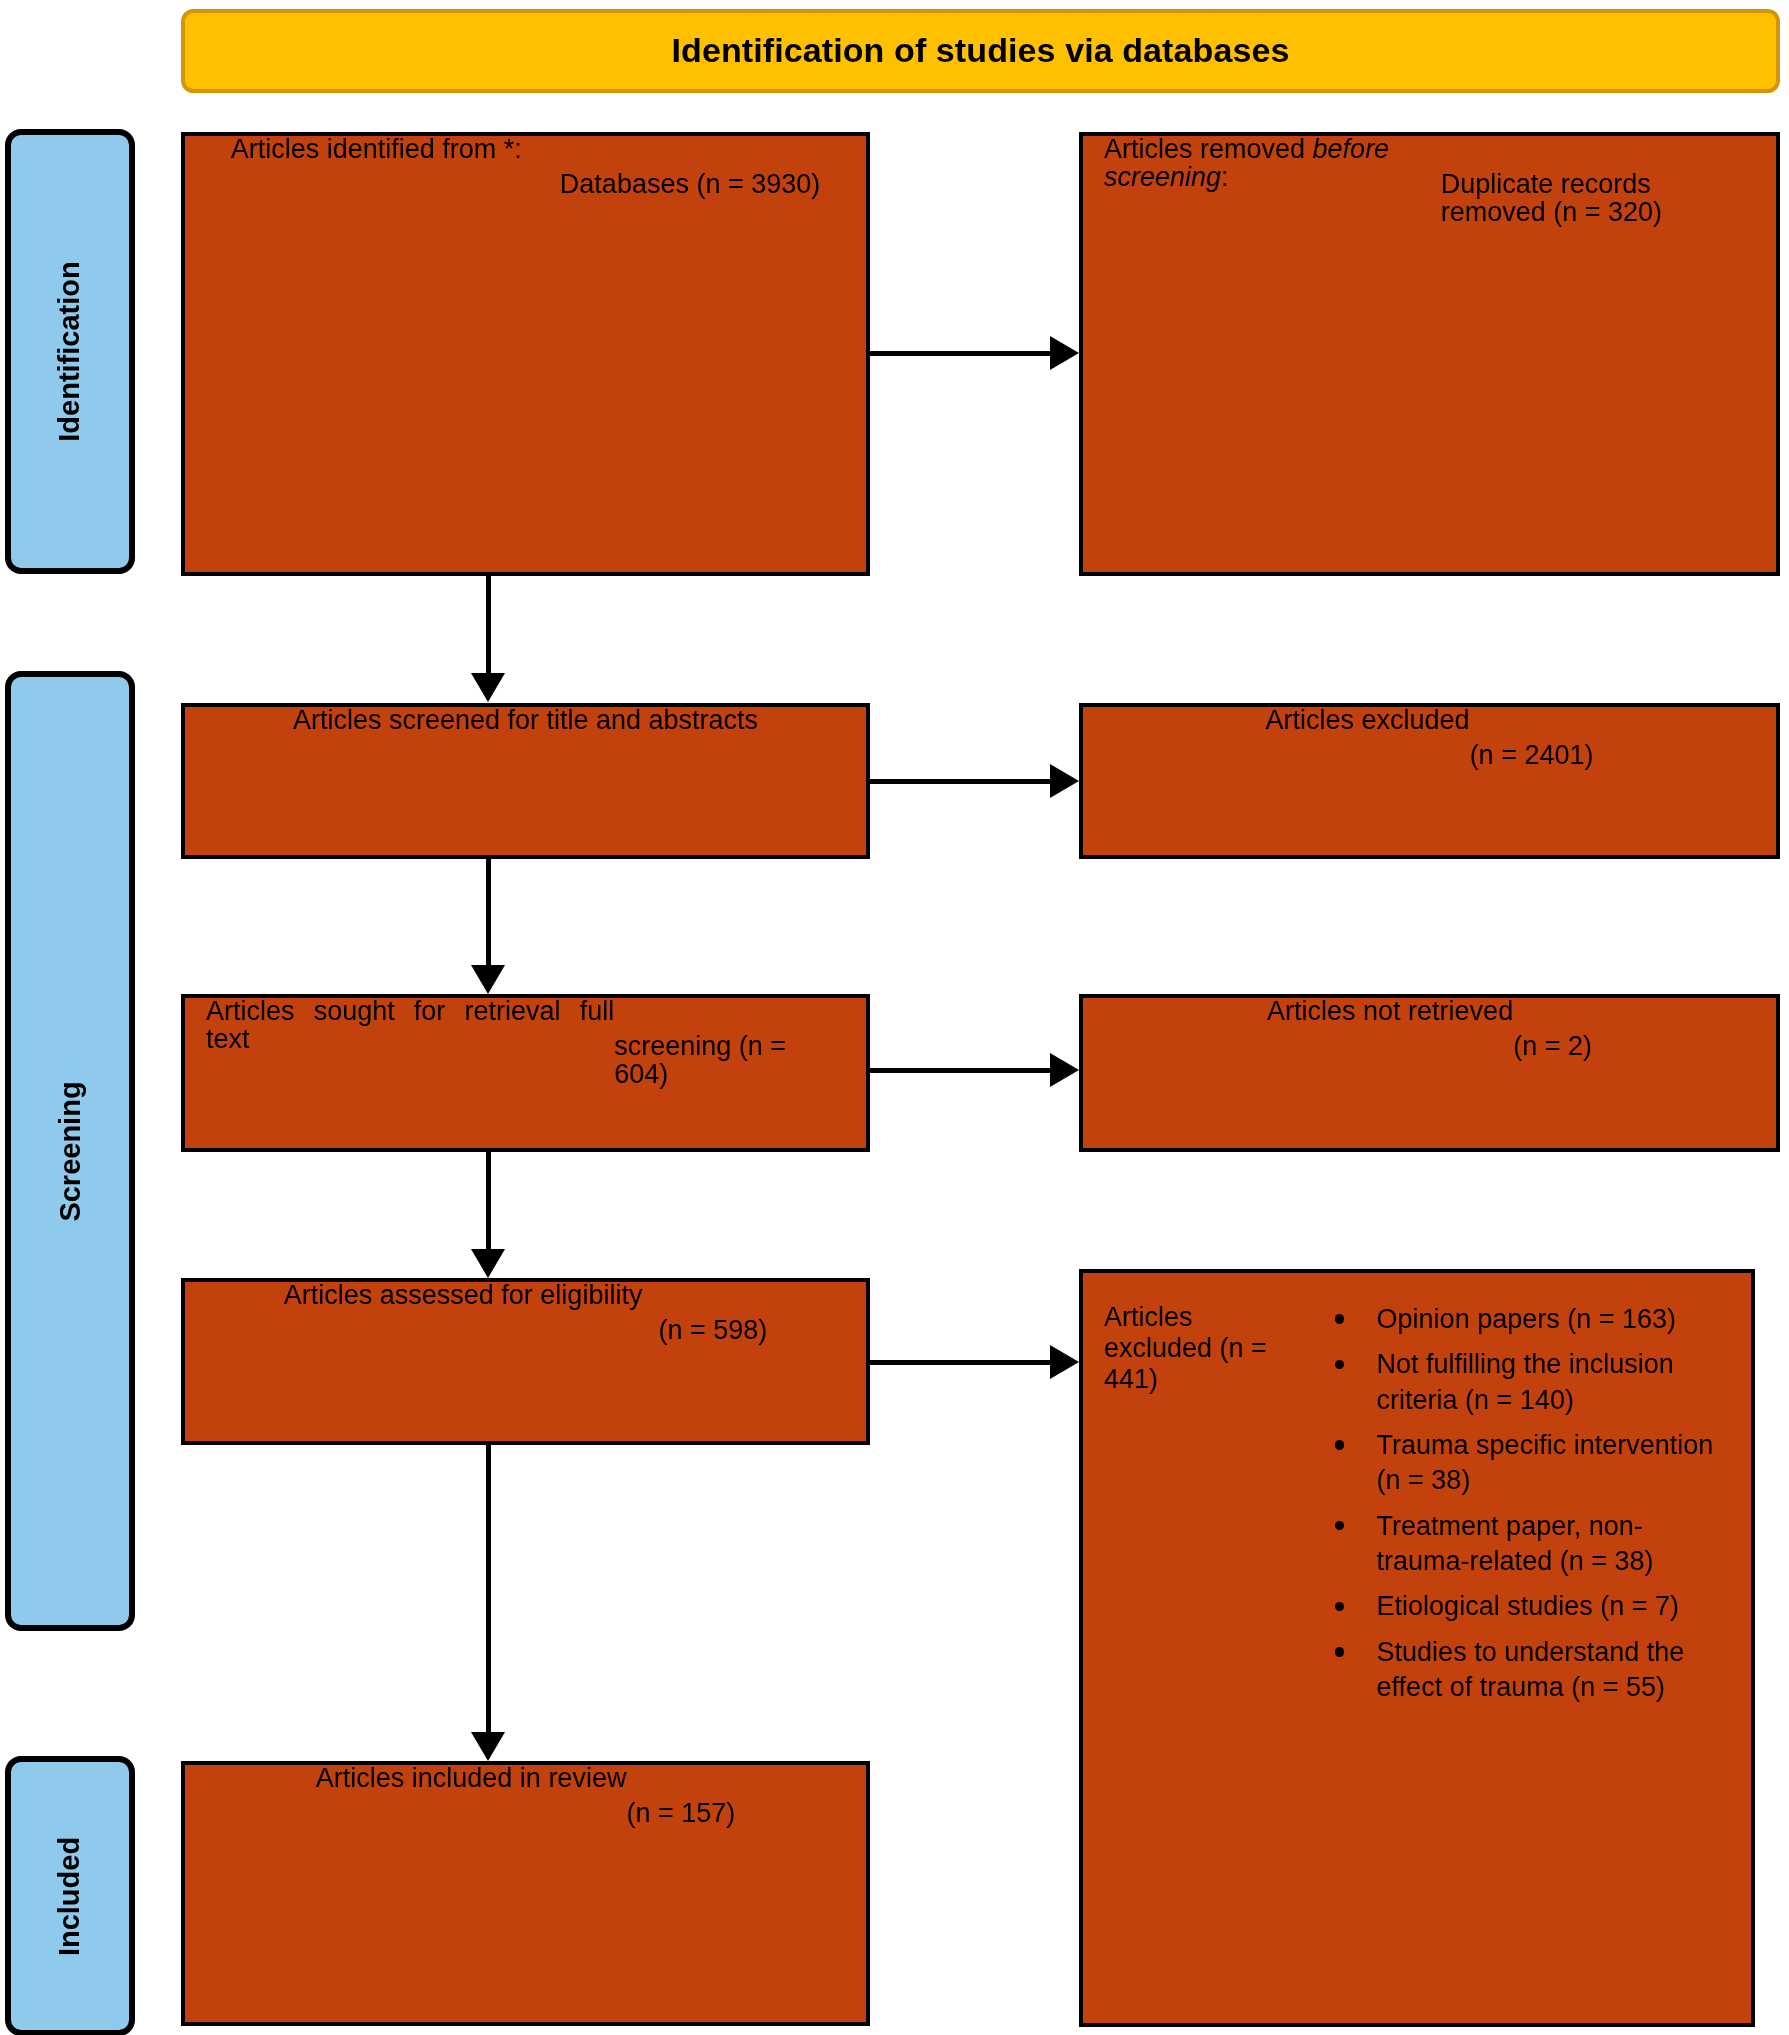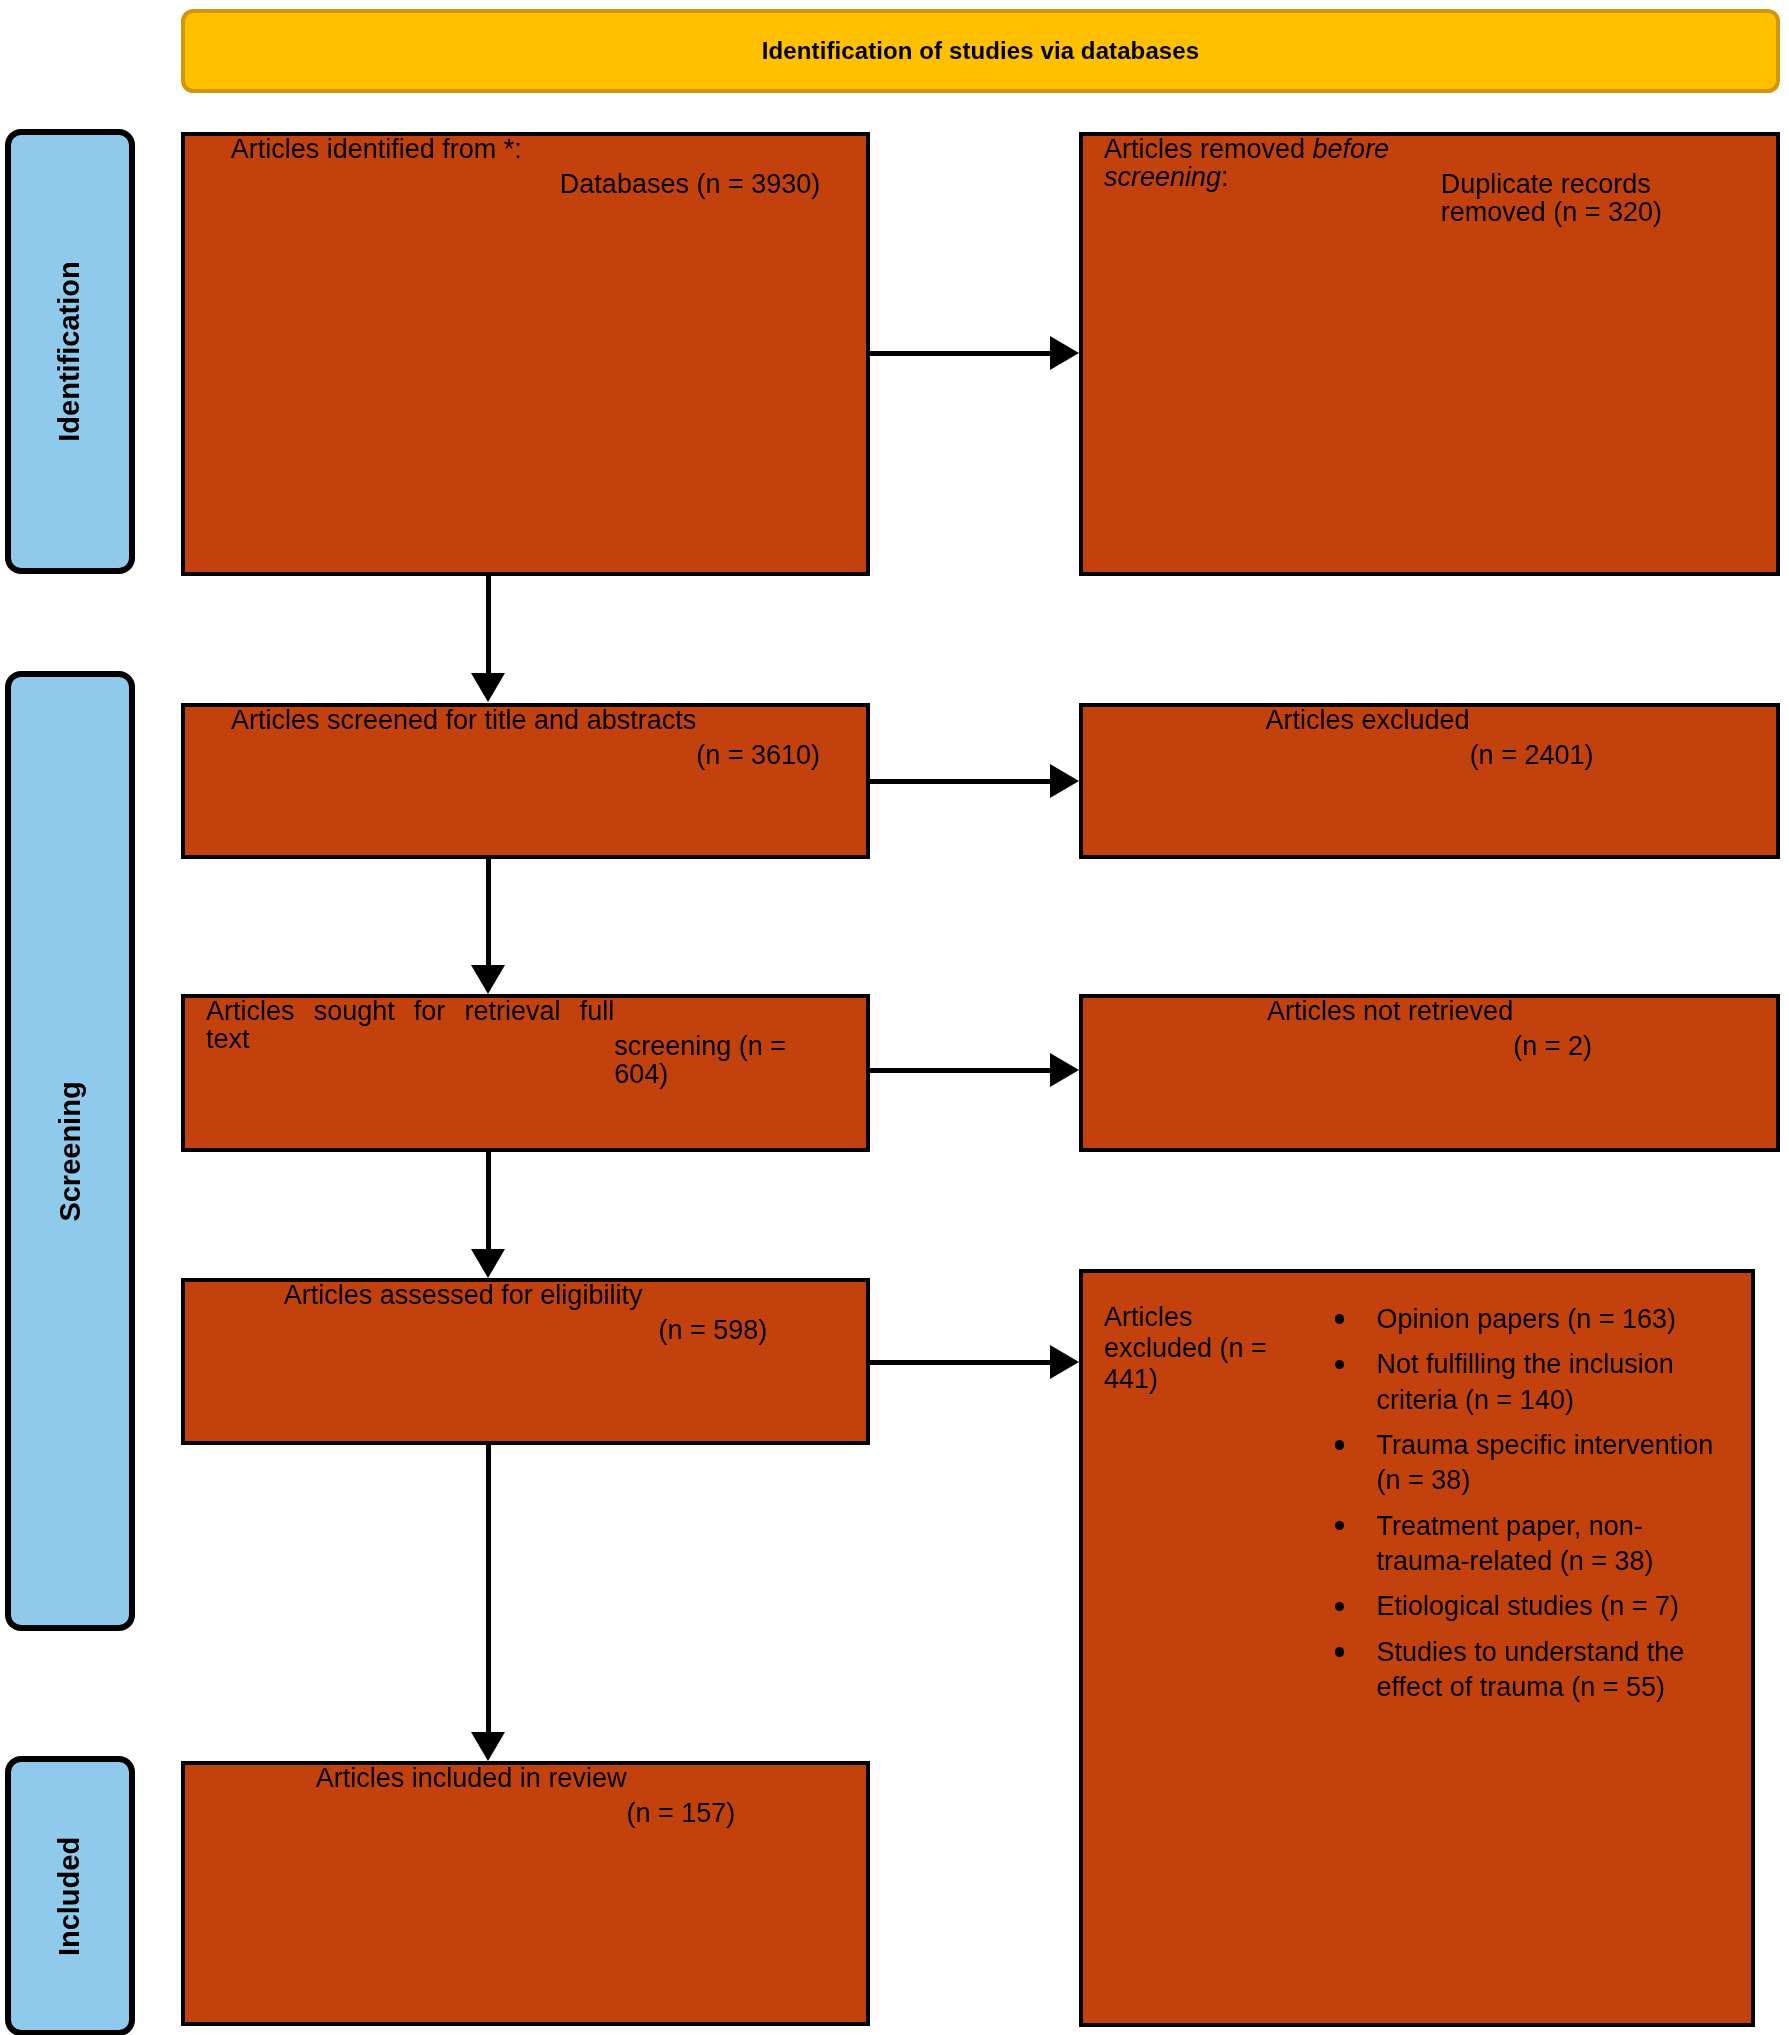--- a/index.html
+++ b/index.html
@@ -15,21 +15,21 @@
   .header-banner {
     position: absolute;
     left: 181px; top: 8.5px;
     width: 1599px; height: 84px;
     background: #FFC000;
     border: 4.3px solid #D1960B;
     border-radius: 12.3px;
     display: flex; align-items: center; justify-content: center;
   }
   .header-banner .title {
-    font-size: 24px; font-weight: bold; color: #000;
+    font-size: 34px; font-weight: bold; color: #000;
     letter-spacing: 0.1px;
   }
 
   
   .stage-tab {
     position: absolute;
     left: 4.7px; width: 130px;
     background: #8FCAEC;
     border: 6.2px solid #000;
     border-radius: 16px;
@@ -133,21 +133,20 @@
     <p class="gap indent">Databases (n = 3930)</p>
   </div>
 
   <div class="flow-box" id="box-removed">
     <p><span>Articles removed </span><em>before screening</em><span>:</span></p>
     <p class="gap indent">Duplicate records removed (n = 320)</p>
   </div>
 
   <div class="flow-box" id="box-screened">
     <p>Articles screened for title and abstracts</p>
-    <p class="gap">(n = 3610)</p>
   </div>
 
   <div class="flow-box" id="box-excluded-ta">
     <p>Articles excluded</p>
     <p class="gap">(n = 2401)</p>
   </div>
 
   <div class="flow-box" id="box-sought">
     <p class="justify">Articles sought for retrieval full text</p>
     <p class="gap">screening (n = 604)</p>

